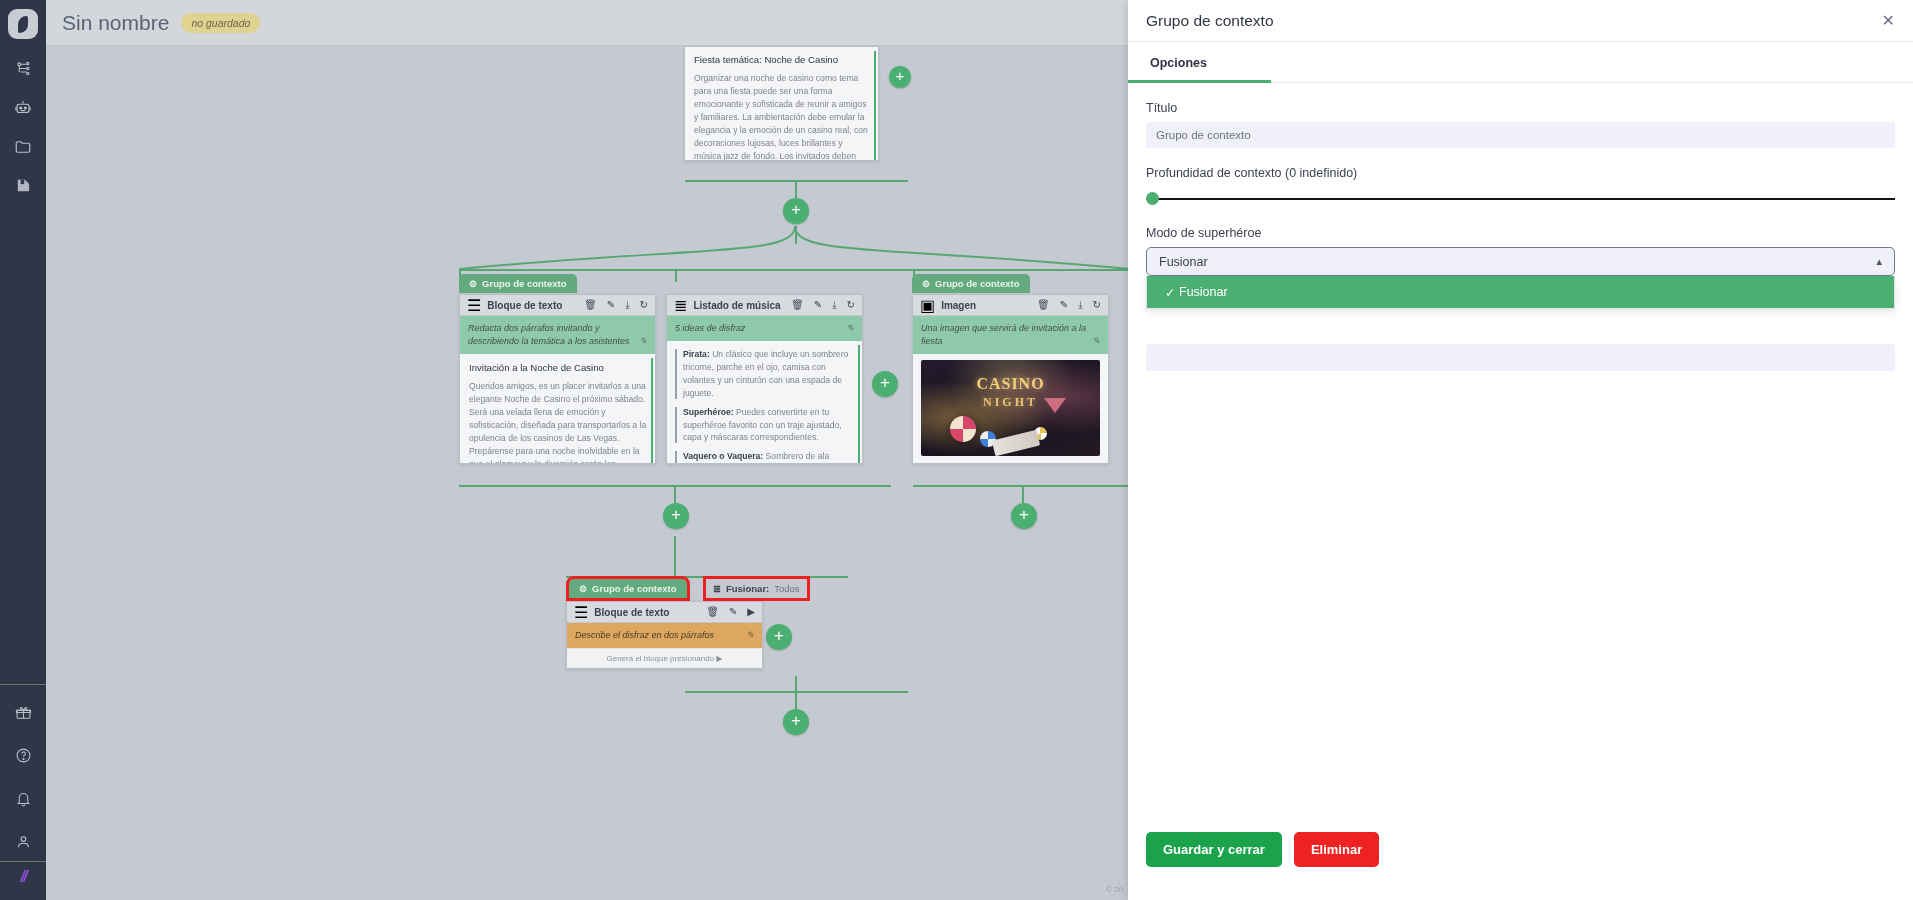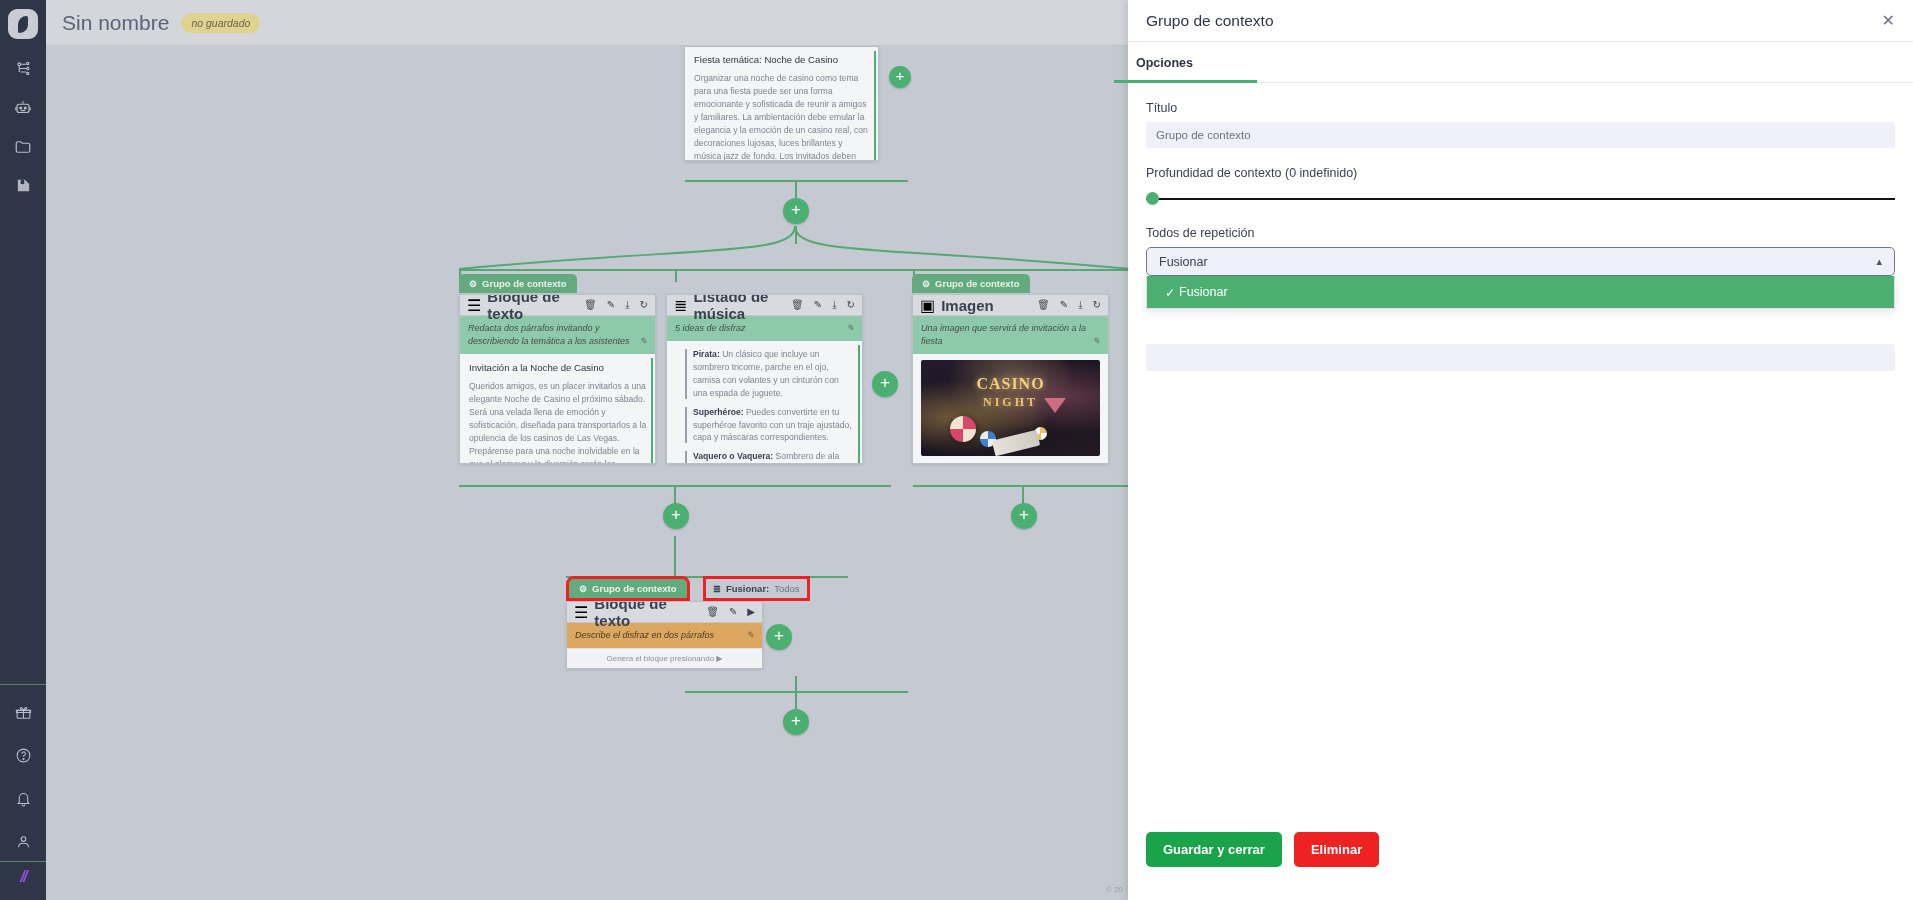--- a/index.html
+++ b/index.html
@@ -83,21 +83,21 @@
 
   
   .node {
     position: absolute; background: #f4f5f7; border: 1px solid #b9bec8;
     box-shadow: 0 1px 3px rgba(0,0,0,.12); overflow: hidden;
   }
   .node-head {
     display: flex; align-items: center; height: 21px; padding: 0 7px;
     background: #d7dade; border-bottom: 1px solid #c3c7cd; gap: 6px;
   }
-  .node-head .ttl { font-size: 15px; font-weight: 700; color: #3b4150; }
+  .node-head .ttl { font-size: 10px; font-weight: 700; color: #3b4150; }
   .node-head .acts { margin-left: auto; display: flex; gap: 10px; color: #3b4150; }
   .node-head .acts span { cursor: pointer; font-size: 10px; line-height: 1; }
   .prompt-bar {
     background: #8ec9a9; padding: 6px 8px; display: flex; align-items: flex-end; gap: 6px;
     font-size: 9px; font-style: italic; color: #44504a; line-height: 1.45;
   }
   .prompt-bar.orange { background: #dca861; color: #4a3a23; }
   .prompt-bar .pencil { margin-left: auto; font-size: 9px; opacity: .75; }
   .node-body {
     padding: 7px 8px 0 9px; font-size: 8.6px; color: #7d838f; line-height: 1.5;
@@ -161,21 +161,21 @@
     background: #ffffff; box-shadow: -2px 0 8px rgba(0,0,0,.12);
   }
   .panel-head {
     height: 42px; display: flex; align-items: center; padding: 0 18px;
     border-bottom: 1px solid #e6e8ec;
   }
   .panel-head h2 { font-size: 15.5px; font-weight: 400; color: #2f3542; }
   .panel-close {
     margin-left: auto; font-size: 16px; color: #6b7280; cursor: pointer; line-height: 1;
   }
-  .tabs { display: flex; padding: 0 4px; border-bottom: 1px solid #e6e8ec; position: relative; }
+  .tabs { display: flex; padding: 0 18px; border-bottom: 1px solid #e6e8ec; position: relative; }
   .tab {
     font-size: 12.5px; font-weight: 700; color: #2f3542; padding: 14px 4px 12px;
     cursor: pointer; position: relative;
   }
   .tab.active::after {
     content: ""; position: absolute; left: -18px; right: -60px; bottom: -1px; height: 3px;
     background: #4caf72;
   }
   .panel-body { padding: 18px 18px 0; }
   .section-title { font-size: 12.5px; color: #cfd3da; margin-bottom: 16px; }
@@ -383,21 +383,21 @@
           <span>🗑</span>
           <span>✎</span>
           <span>⤓</span>
           <span>↻</span>
         </span>
       </div>
       <div class="prompt-bar">
         <span>5 ideas de disfraz</span>
         <span class="pencil">✎</span>
       </div>
-      <div class="node-body" style="padding-left:18px;">
+      <div class="node-body" style="padding-left:8px;">
         <div class="bar-r"></div>
         <div class="list-item">
           <b>Pirata:</b><span> Un clásico que incluye un sombrero tricorne, parche en el ojo, camisa con volantes y un cinturón con una espada de juguete.</span>
         </div>
         <div class="list-item">
           <b>Superhéroe:</b><span> Puedes convertirte en tu superhéroe favorito con un traje ajustado, capa y máscaras correspondientes.</span>
         </div>
         <div class="list-item">
           <b>Vaquero o Vaquera:</b><span> Sombrero de ala ancha, botas, cinturón con hebilla grande y una camisa a cuadros.</span>
         </div>
@@ -479,21 +479,21 @@
       <div class="field-label">Título</div>
       <input class="field-input" value="Grupo de contexto" style="">
 
       <div class="field-label" style="margin-top:18px;">Profundidad de contexto (0 indefinido)</div>
       <div class="slider-wrap">
         <div class="slider-track"></div>
         <div class="slider-knob"></div>
       </div>
 
 
-      <div class="field-label">Todos de repetición</div>
+      <div class="field-label">Modo de superhéroe</div>
       <div class="select-box">
         <span>Fusionar</span>
         <span class="caret">▴</span>
       </div>
       <div class="dropdown">
         <div class="opt selected">
           <span class="check">✓</span>
           <span>Fusionar</span>
         </div>
       </div>

